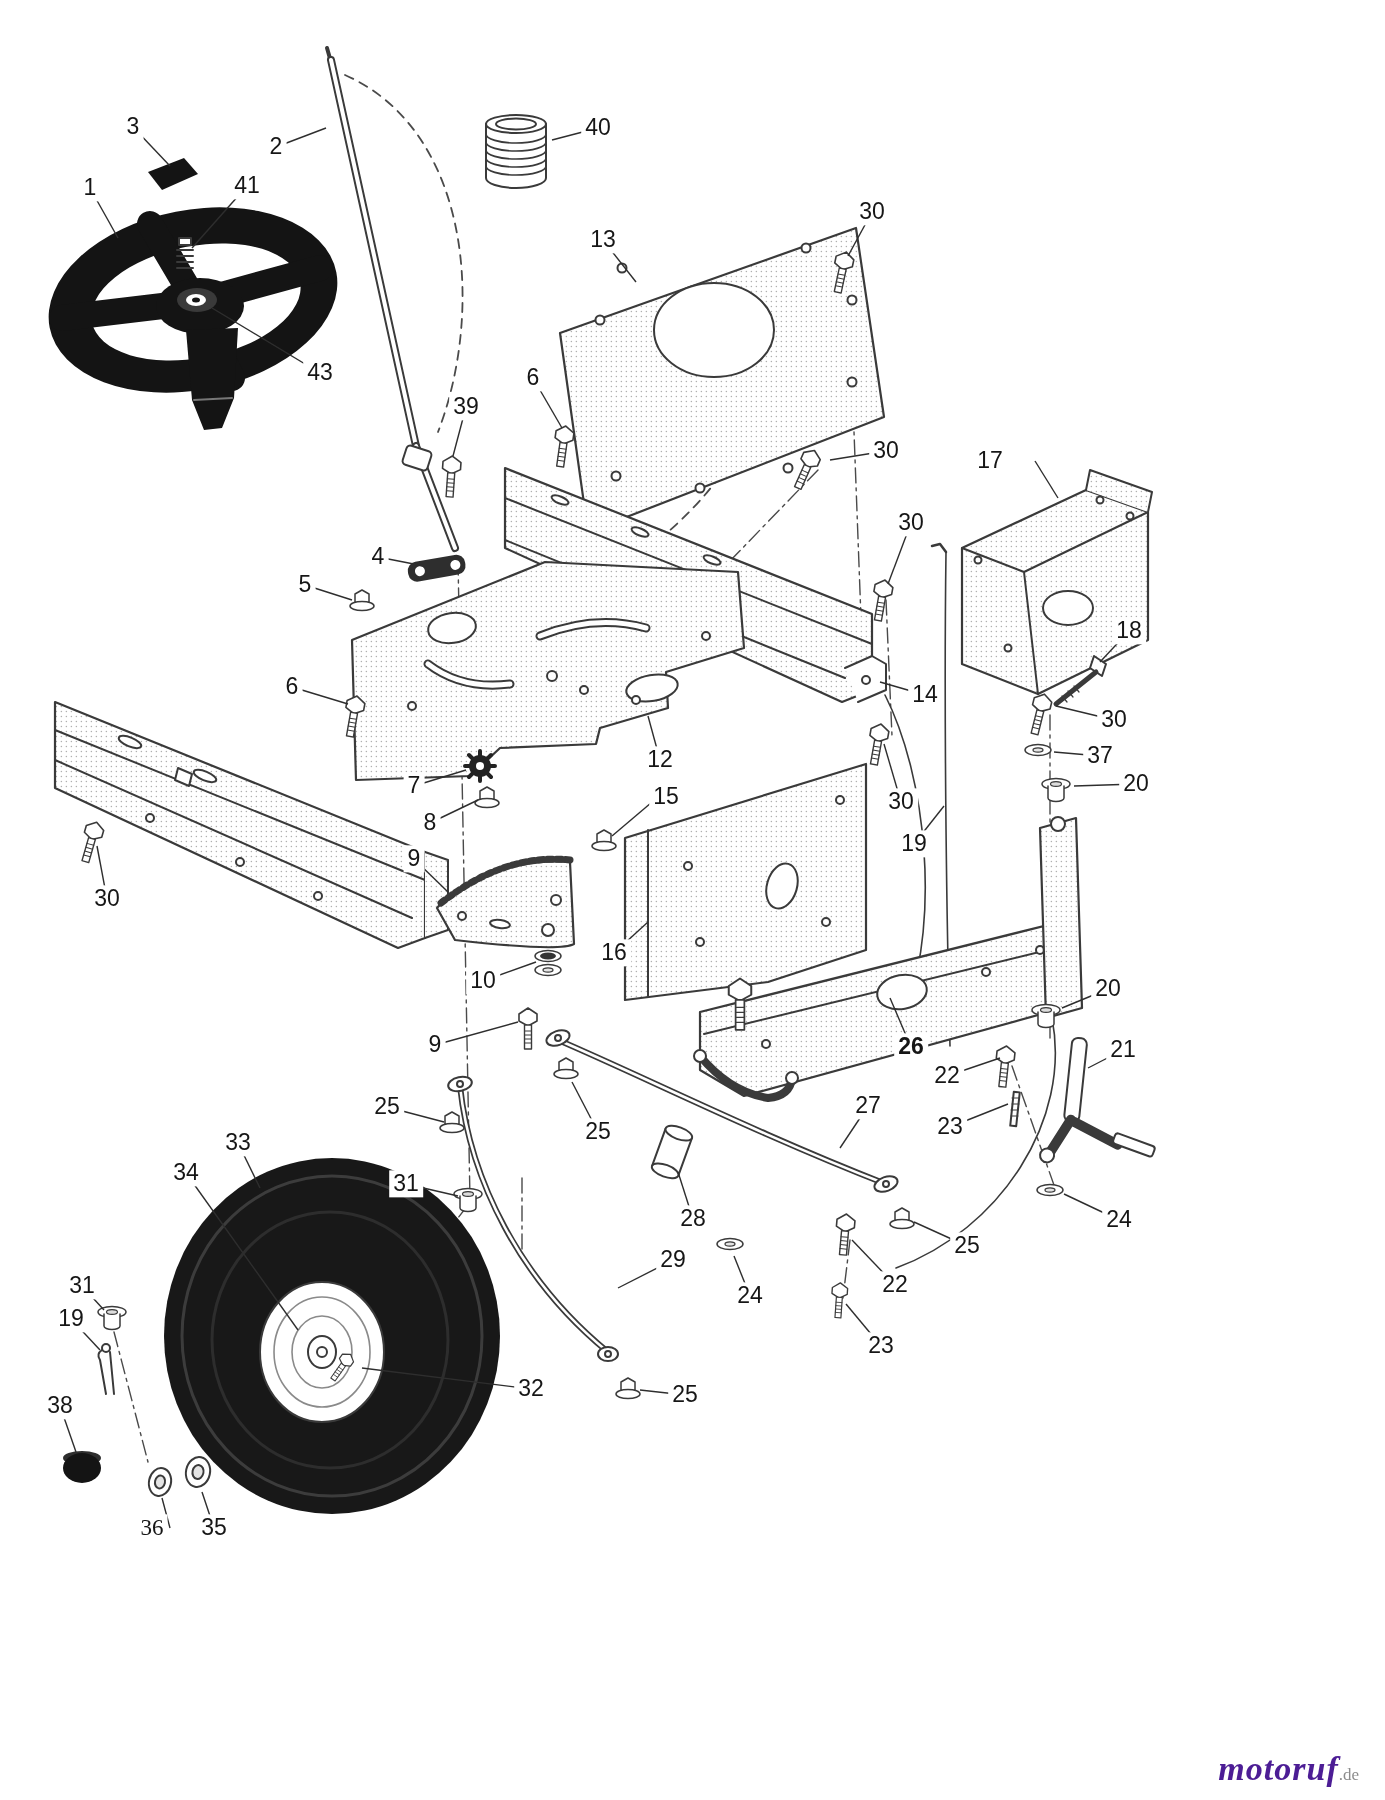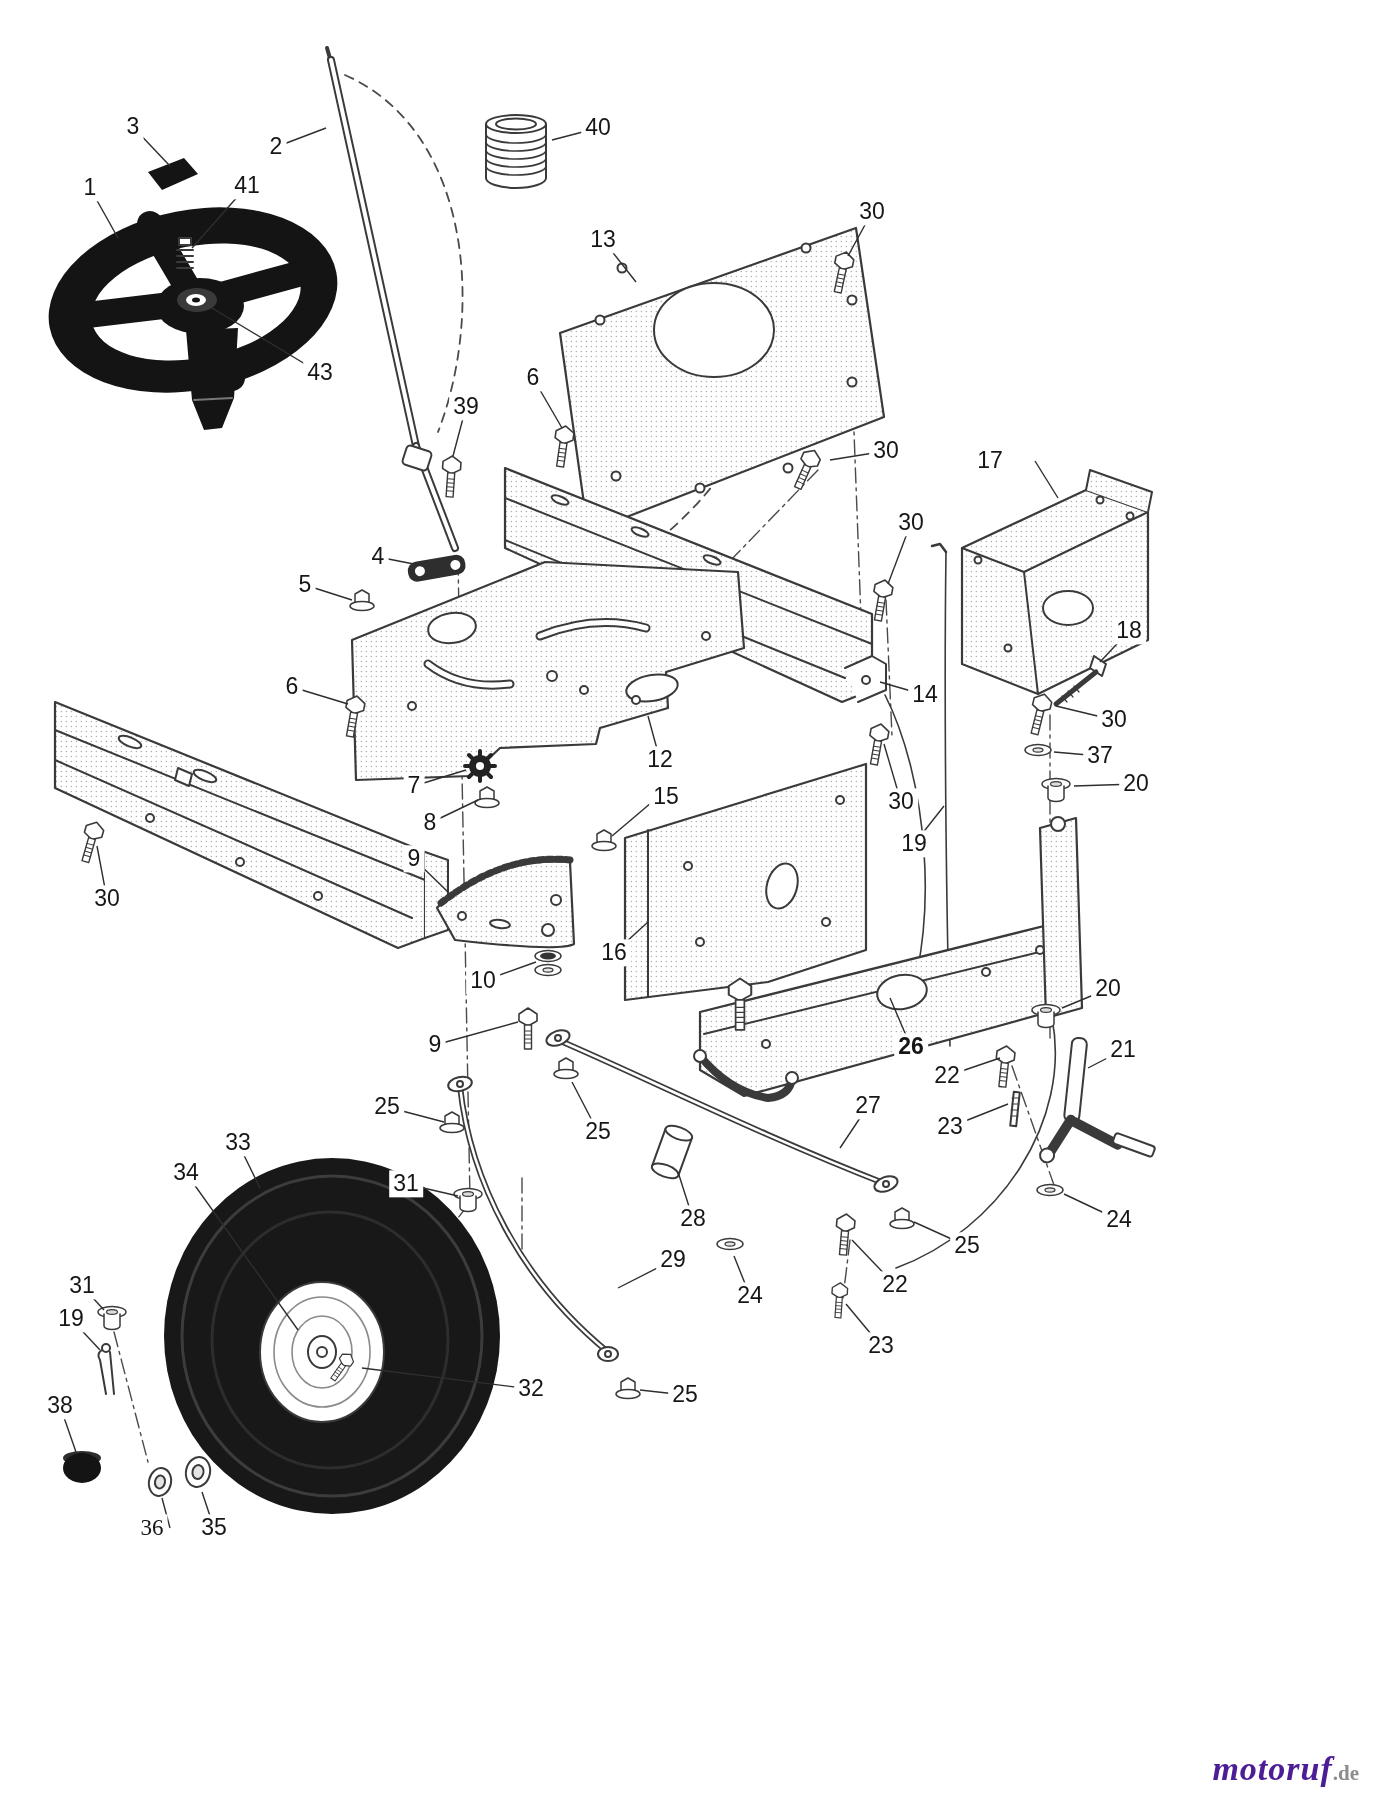--- a/index.html
+++ b/index.html
@@ -4,21 +4,21 @@
 <style>
   html,body{margin:0;padding:0;background:#fff;}
   #page{position:relative;width:1385px;height:1800px;background:#fff;overflow:hidden;
         font-family:"Liberation Sans",sans-serif;}
   #art{position:absolute;left:0;top:0;}
   #label-layer{position:absolute;left:0;top:0;width:100%;height:100%;pointer-events:none;}
   .part-label{position:absolute;transform:translate(-50%,-50%);font:23px/1.1 "Liberation Sans",sans-serif;
         color:#161616;background:#ffffff;padding:1px 4px;}
   #logo{position:absolute;right:26px;bottom:12px;font-family:"Liberation Serif",serif;}
   #logo .brand{font-size:34px;font-weight:700;font-style:italic;letter-spacing:1px;}
-  #logo .suffix{font-size:21px;font-weight:700;}
+  #logo .suffix{font-size:17px;font-weight:400;}
   .leader{stroke:#2e2e2e;stroke-width:1.4;}
   .dashdot{stroke:#4a4a4a;stroke-width:1.4;fill:none;stroke-dasharray:15 5 3 5;}
   .dashed{stroke:#4a4a4a;stroke-width:1.8;fill:none;stroke-dasharray:9 7;}
   .thin{stroke:#3a3a3a;stroke-width:1.6;fill:none;}
 </style>
 </head>
 <body>
 
 <div id="page">
 

